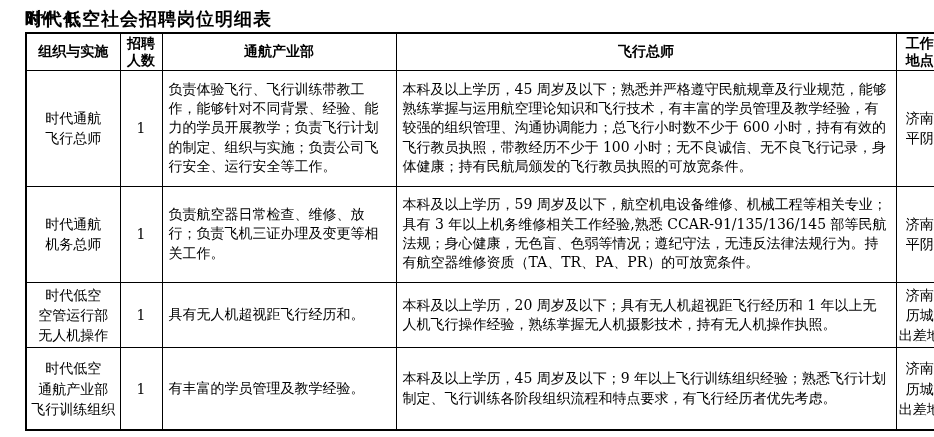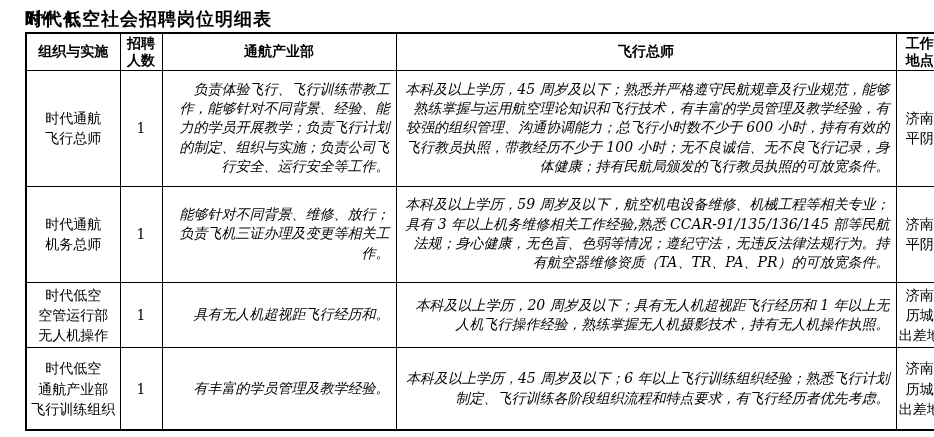--- a/index.html
+++ b/index.html
@@ -56,24 +56,23 @@
     height: 37px;
     padding: 1px 2px;
   }
   td.cell-center {
     text-align: center;
     white-space: pre-line;
     line-height: 1.45;
     padding: 2px 2px;
   }
   td.cell-left {
-    text-align: right;
+    text-align: left;
     line-height: 1.38;
     padding: 3px 6px;
-    font-style: italic;
   }
   tr.row-1 { height: 116px; }
   tr.row-2 { height: 96px; }
   tr.row-3 { height: 61px; }
   tr.row-4 { height: 82px; }
 </style>
 </head>
 <body>
 
 <div class="page">
@@ -109,21 +108,21 @@
         <td class="cell-center">1</td>
         <td class="cell-left">负责体验飞行、飞行训练带教工作，能够针对不同背景、经验、能力的学员开展教学；负责飞行计划的制定、组织与实施；负责公司飞行安全、运行安全等工作。</td>
         <td class="cell-left">本科及以上学历，45 周岁及以下；熟悉并严格遵守民航规章及行业规范，能够熟练掌握与运用航空理论知识和飞行技术，有丰富的学员管理及教学经验，有较强的组织管理、沟通协调能力；总飞行小时数不少于 600 小时，持有有效的飞行教员执照，带教经历不少于 100 小时；无不良诚信、无不良飞行记录，身体健康；持有民航局颁发的飞行教员执照的可放宽条件。</td>
         <td class="cell-center">济南
 平阴</td>
       </tr>
       <tr class="row-2">
         <td class="cell-center">时代通航
 机务总师</td>
         <td class="cell-center">1</td>
-        <td class="cell-left">能够针对不同背景、维修、放行；负责飞机三证办理及变更等相关工作。</td>
+        <td class="cell-left">负责航空器日常检查、维修、放行；负责飞机三证办理及变更等相关工作。</td>
         <td class="cell-left">本科及以上学历，59 周岁及以下，航空机电设备维修、机械工程等相关专业；具有 3 年以上机务维修相关工作经验,熟悉 CCAR-91/135/136/145 部等民航法规；身心健康，无色盲、色弱等情况；遵纪守法，无违反法律法规行为。持有航空器维修资质（TA、TR、PA、PR）的可放宽条件。</td>
         <td class="cell-center">济南
 平阴</td>
       </tr>
       <tr class="row-3">
         <td class="cell-center">时代低空
 空管运行部
 无人机操作</td>
         <td class="cell-center">1</td>
         <td class="cell-left">具有无人机超视距飞行经历和。</td>
@@ -131,21 +130,21 @@
         <td class="cell-center">济南
 历城
 出差地</td>
       </tr>
       <tr class="row-4">
         <td class="cell-center">时代低空
 通航产业部
 飞行训练组织</td>
         <td class="cell-center">1</td>
         <td class="cell-left">有丰富的学员管理及教学经验。</td>
-        <td class="cell-left">本科及以上学历，45 周岁及以下；6 年以上飞行训练组织经验；熟悉飞行计划制定、飞行训练各阶段组织流程和特点要求，有飞行经历者优先考虑。</td>
+        <td class="cell-left">本科及以上学历，45 周岁及以下；9 年以上飞行训练组织经验；熟悉飞行计划制定、飞行训练各阶段组织流程和特点要求，有飞行经历者优先考虑。</td>
         <td class="cell-center">济南
 历城
 出差地</td>
       </tr>
     </tbody>
   </table>
 
 </div>
 
 </body></html>

